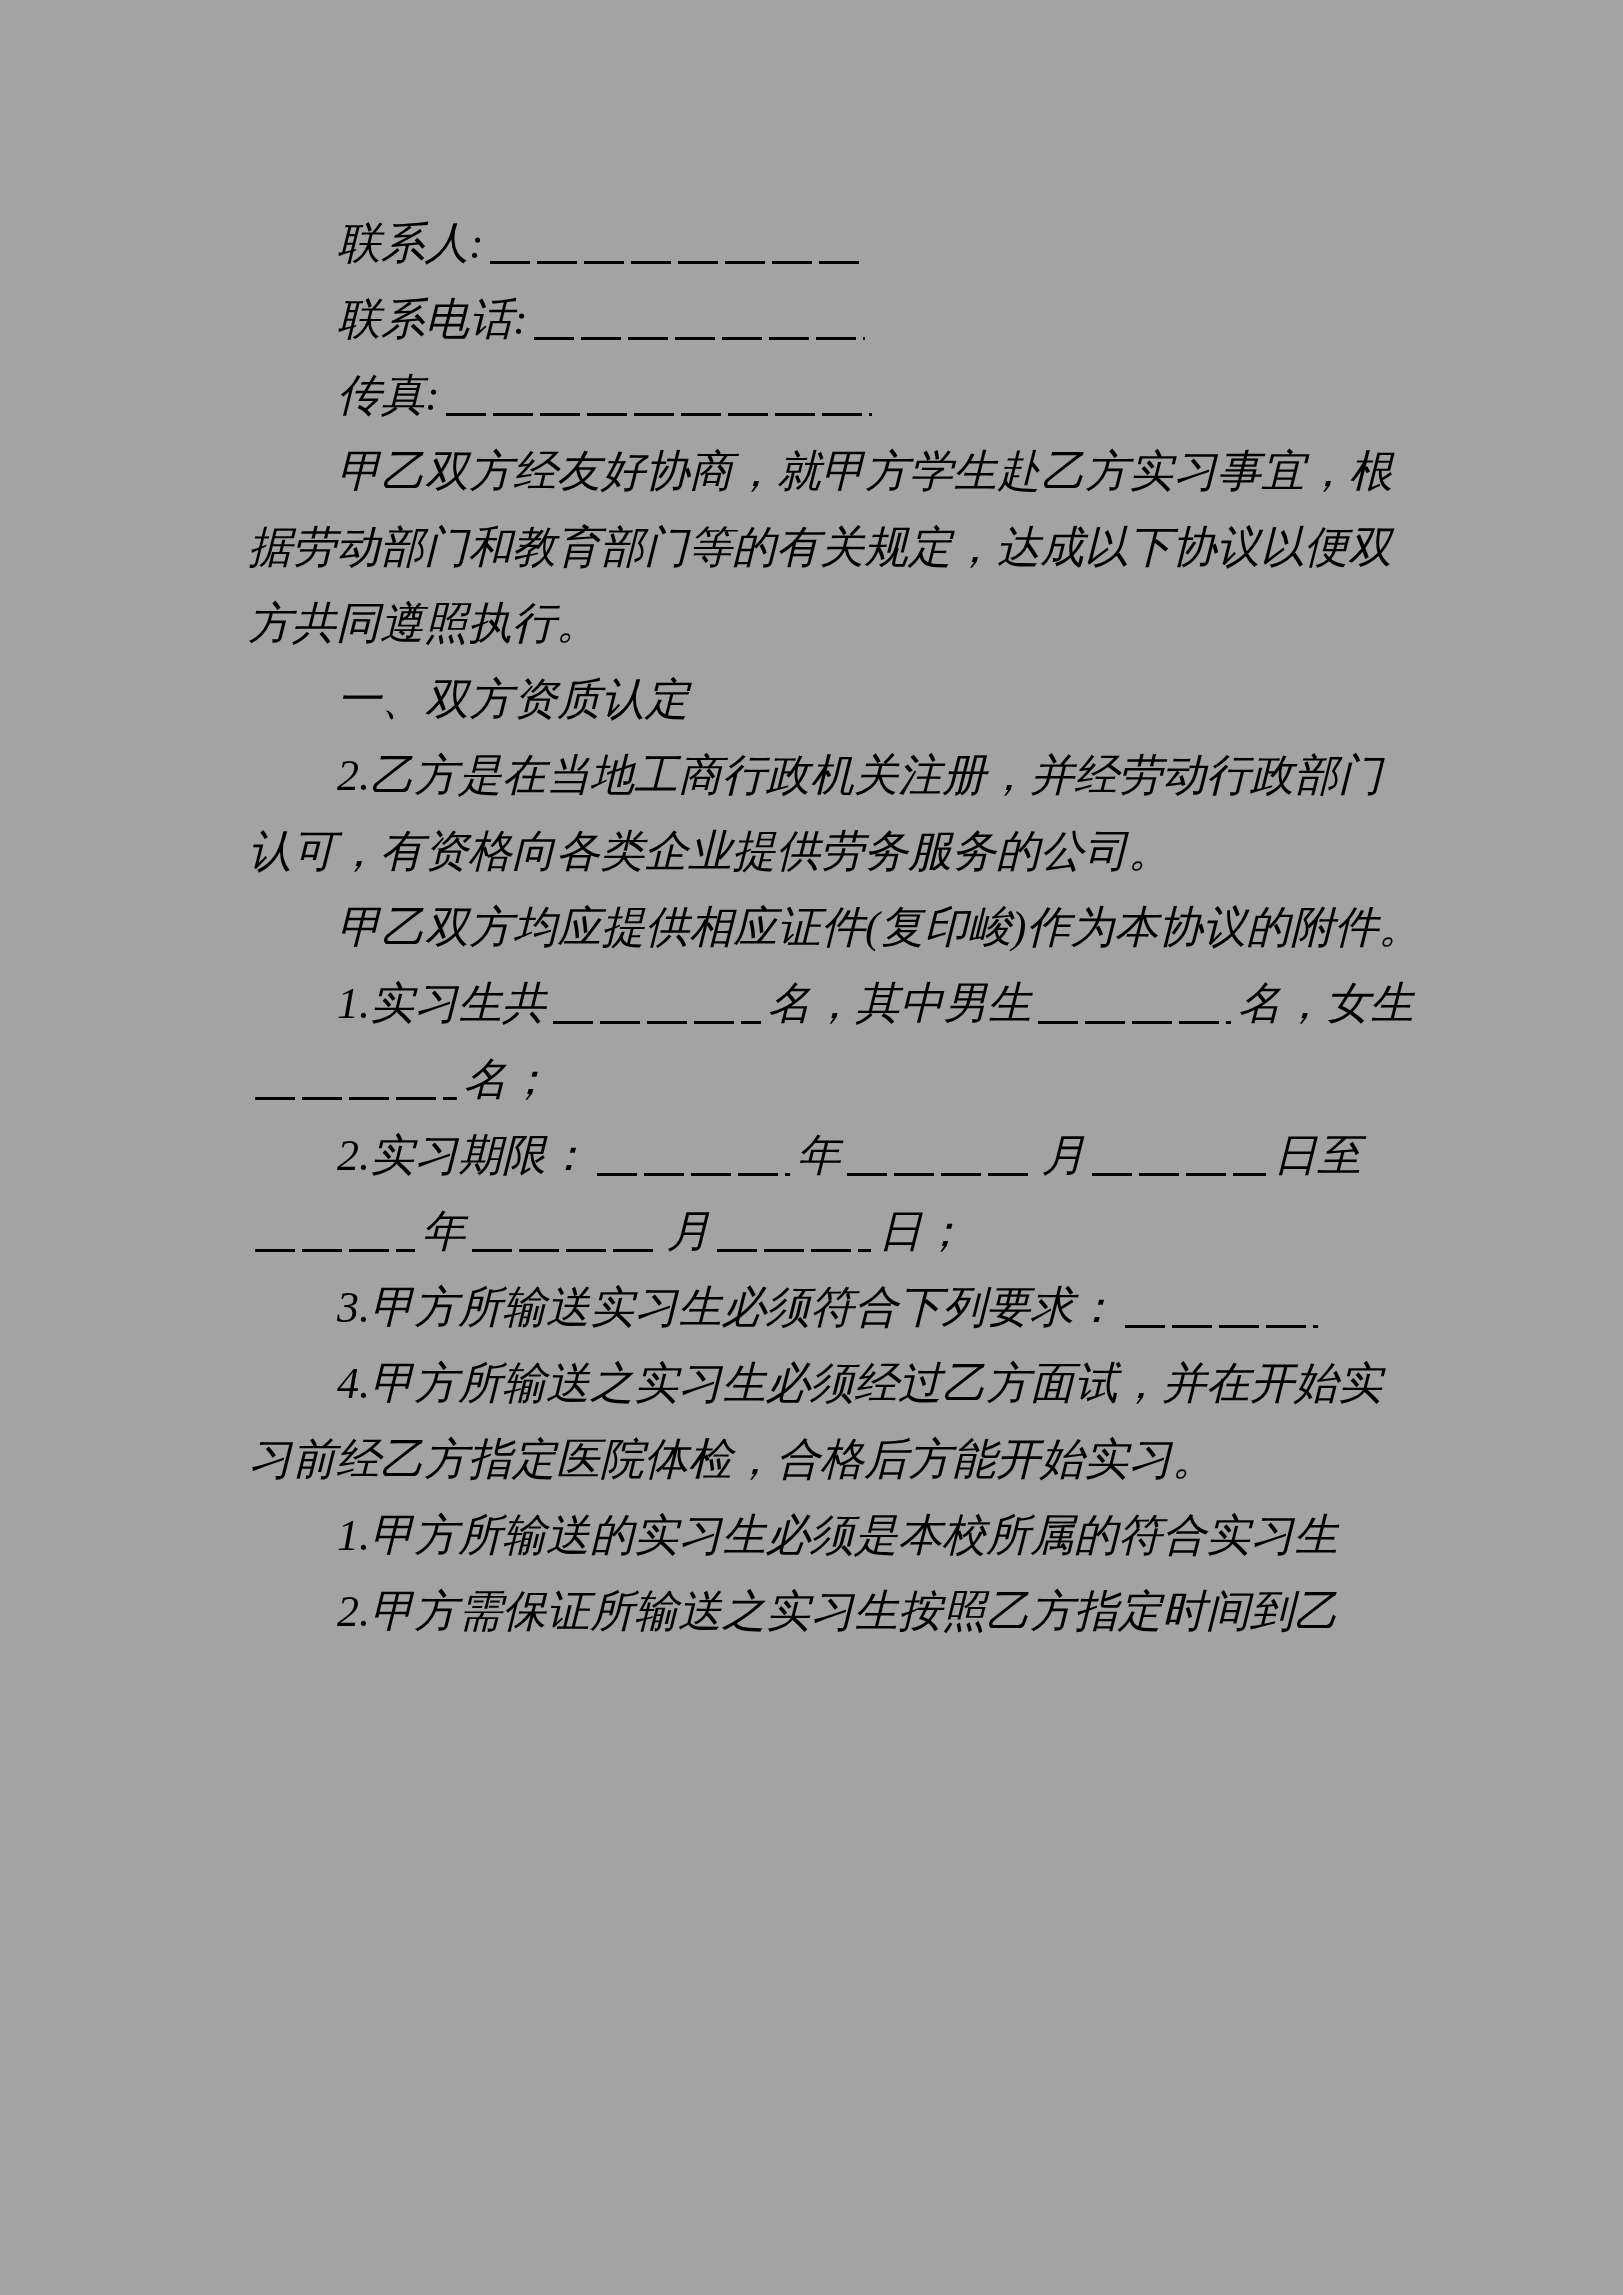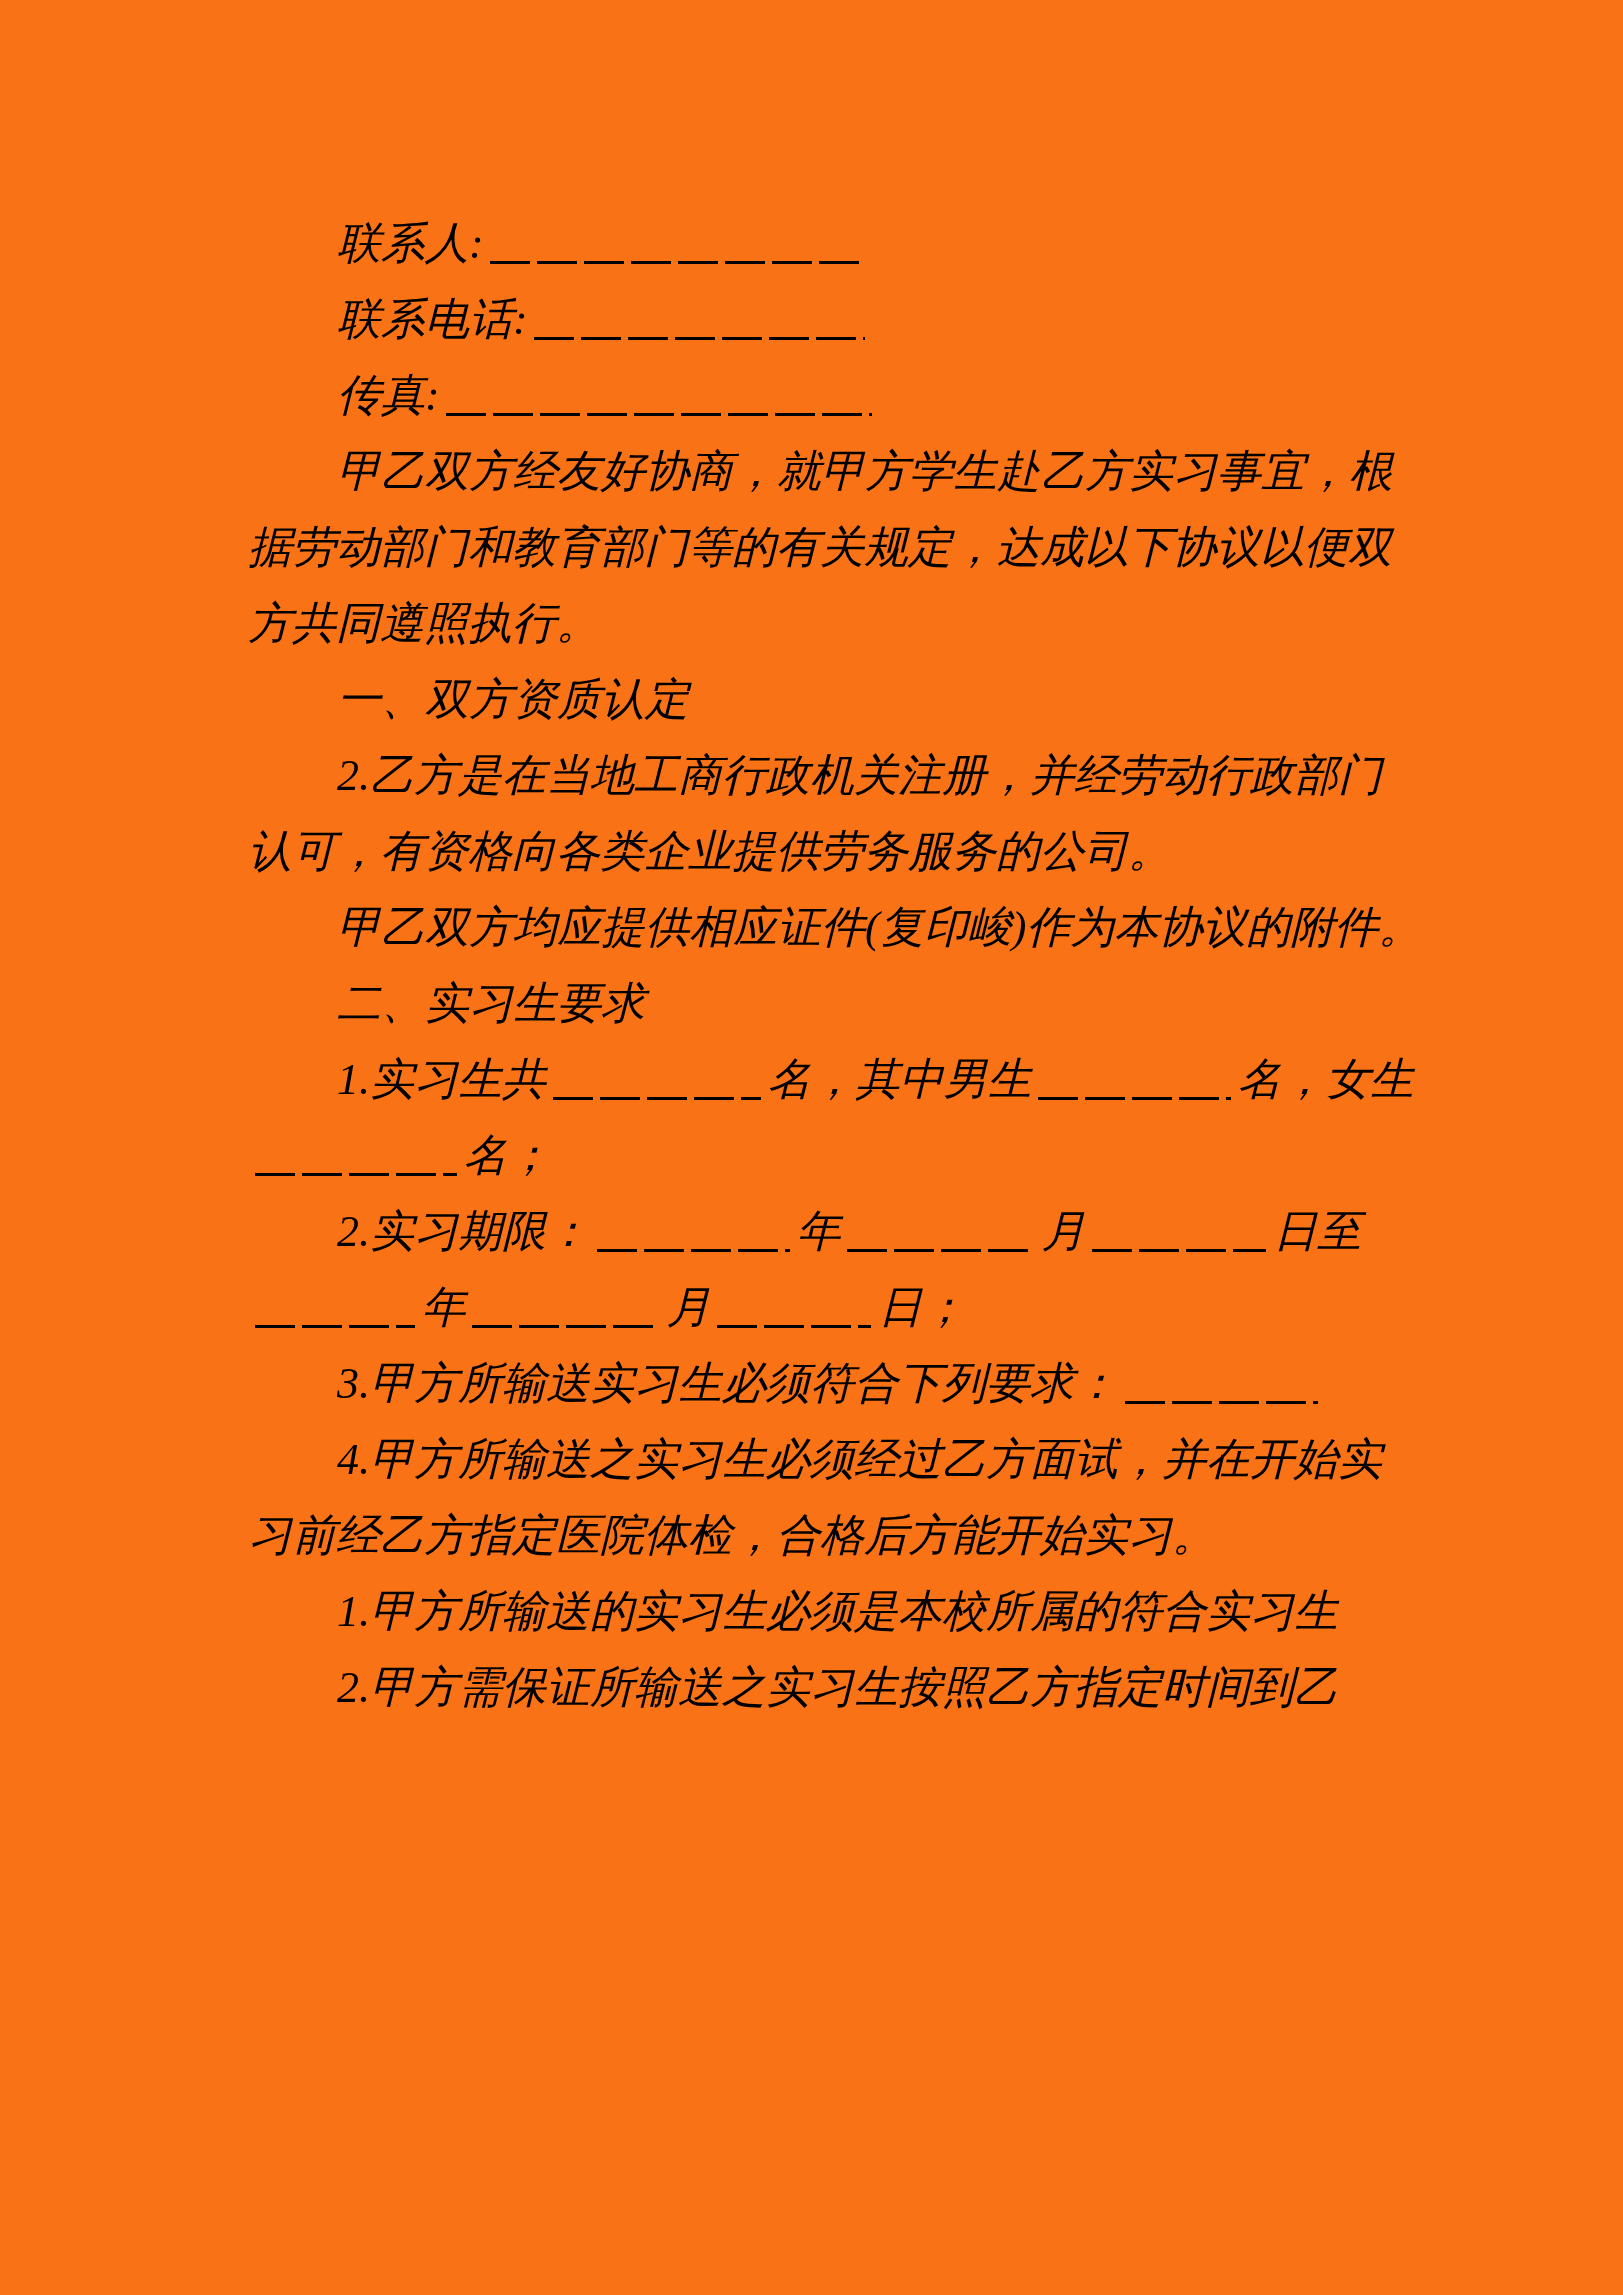--- a/index.html
+++ b/index.html
@@ -11,21 +11,21 @@
     width: 1623px;
     height: 2295px;
     position: relative;
     font-family: "Liberation Serif", "DejaVu Serif", serif;
   }
   .page {
     position: absolute;
     left: 0; top: 0;
     width: 1623px;
     height: 2295px;
-    background: #f97316;
+    background: #a3a3a3;
     overflow: hidden;
   }
   .content {
     position: absolute;
     left: 248px;
     top: 206px;
     width: 1150px;
     color: #000000;
     font-size: 44px;
     font-style: italic;
@@ -59,21 +59,20 @@
       <div class="line indent"><span class="run">联系人:</span><span class="blank" style="width: 376px;"></span></div>
       <div class="line indent"><span class="run">联系电话:</span><span class="blank" style="width: 331px;"></span></div>
       <div class="line indent"><span class="run">传真:</span><span class="blank" style="width: 426px;"></span></div>
       <div class="line indent"><span class="run">甲乙双方经友好协商，就甲方学生赴乙方实习事宜，根</span></div>
       <div class="line"><span class="run">据劳动部门和教育部门等的有关规定，达成以下协议以便双</span></div>
       <div class="line"><span class="run">方共同遵照执行。</span></div>
       <div class="line indent"><span class="run">一、双方资质认定</span></div>
       <div class="line indent"><span class="run">2.乙方是在当地工商行政机关注册，并经劳动行政部门</span></div>
       <div class="line"><span class="run">认可，有资格向各类企业提供劳务服务的公司。</span></div>
       <div class="line indent"><span class="run">甲乙双方均应提供相应证件(复印峻)作为本协议的附件。</span></div>
-      <div class="line indent"><span class="run">二、实习生要求</span></div>
       <div class="line indent"><span class="run">1.实习生共</span><span class="blank" style="width: 208px;"></span><span class="run">名，其中男生</span><span class="blank" style="width: 193px;"></span><span class="run">名，女生</span></div>
       <div class="line"><span class="blank" style="width: 202px;"></span><span class="run">名；</span></div>
       <div class="line indent"><span class="run">2.实习期限：</span><span class="blank" style="width: 193px;"></span><span class="run">年</span><span class="blank" style="width: 188px;"></span><span class="run">月</span><span class="blank" style="width: 174px;"></span><span class="run">日至</span></div>
       <div class="line"><span class="blank" style="width: 160px;"></span><span class="run">年</span><span class="blank" style="width: 188px;"></span><span class="run">月</span><span class="blank" style="width: 154px;"></span><span class="run">日；</span></div>
       <div class="line indent"><span class="run">3.甲方所输送实习生必须符合下列要求：</span><span class="blank" style="width: 193px;"></span></div>
       <div class="line indent"><span class="run">4.甲方所输送之实习生必须经过乙方面试，并在开始实</span></div>
       <div class="line"><span class="run">习前经乙方指定医院体检，合格后方能开始实习。</span></div>
       <div class="line indent"><span class="run">1.甲方所输送的实习生必须是本校所属的符合实习生</span></div>
       <div class="line indent"><span class="run">2.甲方需保证所输送之实习生按照乙方指定时间到乙</span></div>
     </div>

